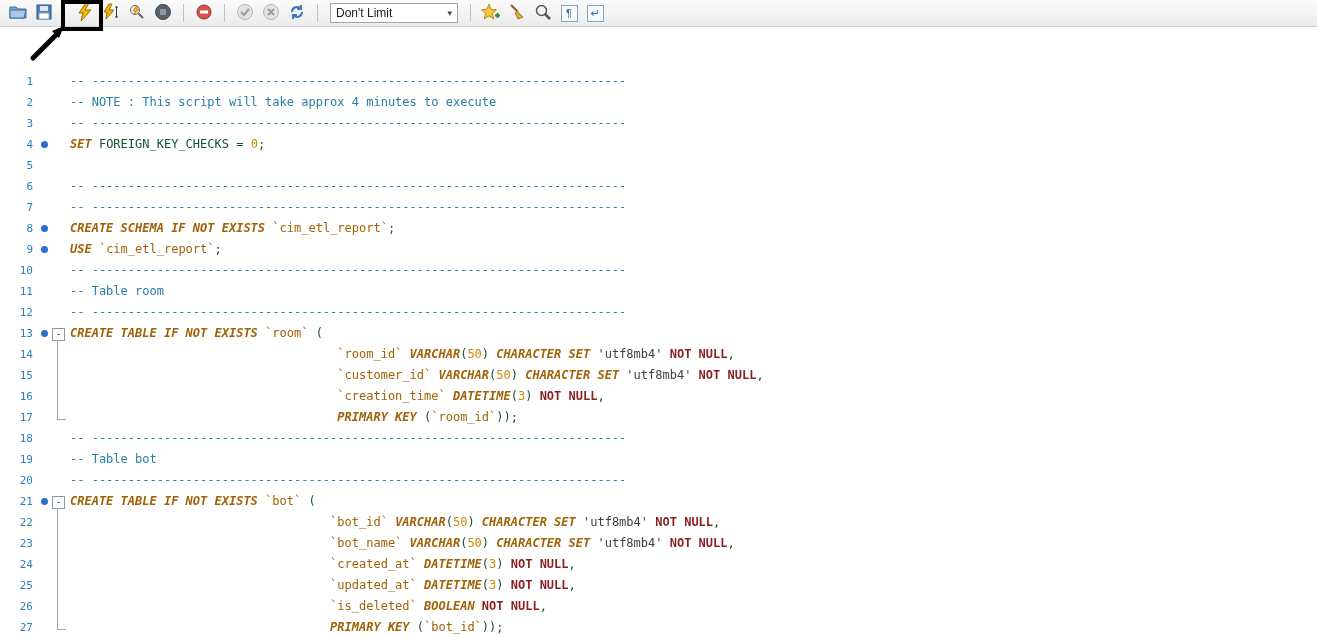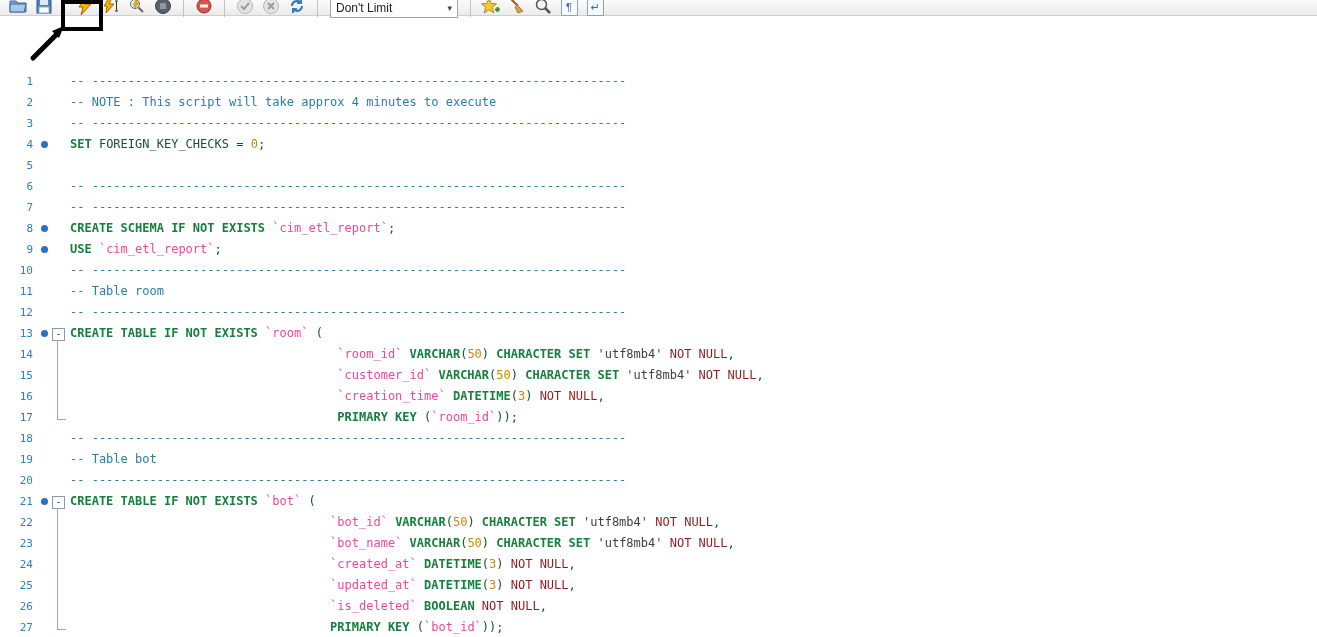--- a/index.html
+++ b/index.html
@@ -6,21 +6,21 @@
   html, body { width: 1317px; height: 637px; }
   body {
     font-family: "Liberation Sans", sans-serif;
     background: #ffffff;
     overflow: hidden;
     position: relative;
   }
 
   
   .toolbar {
-    height: 16px;
+    height: 27px;
     display: flex;
     align-items: center;
     padding: 0 6px;
     background: linear-gradient(#fbfbfb, #ebebeb);
     border-bottom: 1px solid #cfcfcf;
     gap: 2px;
   }
   .tbtn {
     width: 24px; height: 24px;
     display: flex; align-items: center; justify-content: center;
@@ -82,25 +82,25 @@
     content: ""; position: absolute; left: 5px; top: 0; height: 12px;
     width: 1px; background: #9aa6b0;
   }
   .lfold.end::after {
     content: ""; position: absolute; left: 5px; top: 12px;
     width: 9px; height: 1px; background: #9aa6b0;
   }
   .lcode { flex: 1; color: #3c3c3c; }
 
   .tok-c { color: #2a7ea3; }
-  .tok-k { color: #15803d; font-weight: bold; }
-  .tok-i { color: #ec4899; }
+  .tok-k { color: #a16207; font-weight: bold; font-style: italic; }
+  .tok-i { color: #a16207; }
   .tok-s { color: #404040; }
   .tok-n { color: #cf8700; }
-  .tok-m { color: #8b1f1f; font-weight: normal; }
+  .tok-m { color: #8b1f1f; font-weight: bold; }
   .tok-p { color: #14532d; }
 
   
   .annotation {
     position: absolute; left: 0; top: 0;
     pointer-events: none; z-index: 10;
   }
 </style>
 </head>
 <body>

